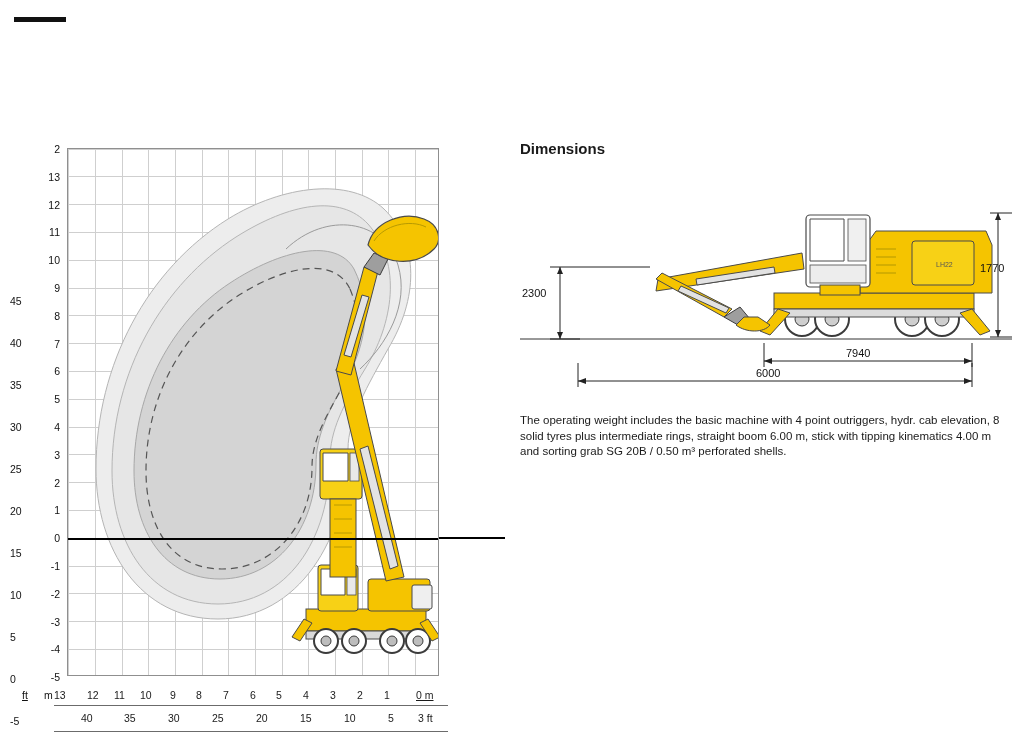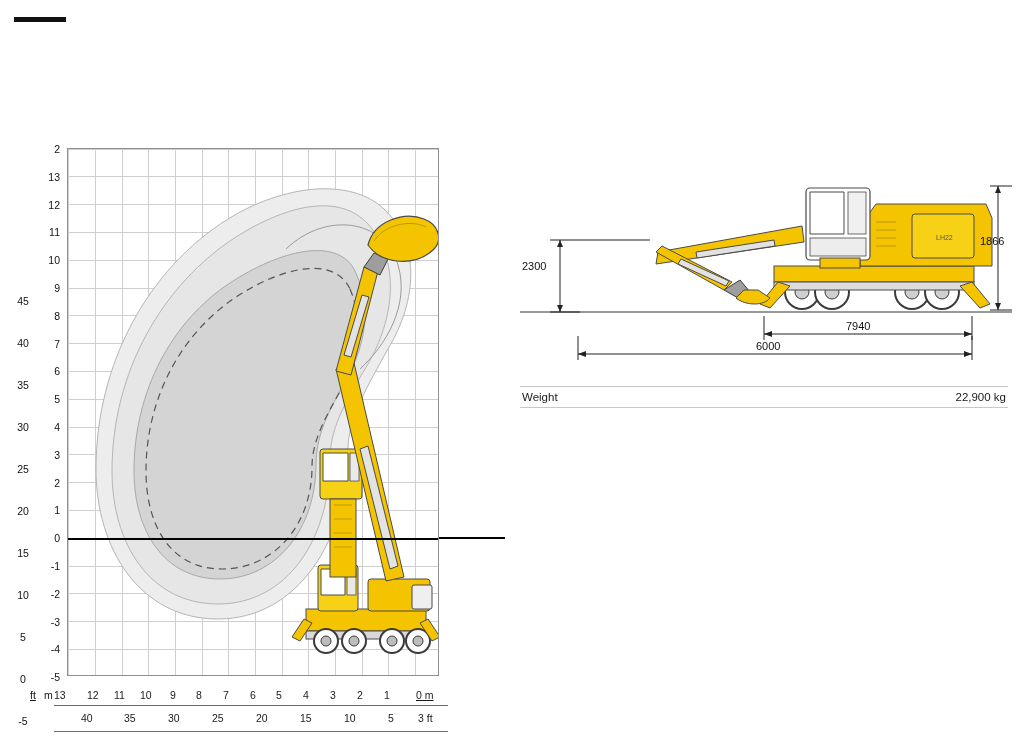--- a/index.html
+++ b/index.html
@@ -71,21 +71,21 @@
     background: #000;
     left: 0;
     right: 0;
   }
   .zero-extend {
     position: absolute;
     height: 2px;
     background: #000;
   }
   .tick-m { position: absolute; font-size: 10.5px; color: #111; text-align: right; white-space: nowrap; }
-  .tick-ft { position: absolute; font-size: 10.5px; color: #111; text-align: center; white-space: nowrap; }
+  .tick-ft { position: absolute; font-size: 10.5px; color: #111; text-align: left; white-space: nowrap; }
   .unit-lab {
     position: absolute;
     font-size: 10.5px;
     color: #111;
     white-space: nowrap;
   }
   .xaxis-row {
     position: absolute;
     font-size: 10.5px;
     white-space: nowrap;
@@ -289,21 +289,21 @@
     <div class="tick-m" style="left:30px; top:309px; width:20px;">3</div>
     <div class="tick-m" style="left:30px; top:337px; width:20px;">2</div>
     <div class="tick-m" style="left:30px; top:364px; width:20px;">1</div>
     <div class="tick-m" style="left:30px; top:392px; width:20px;">0</div>
     <div class="tick-m" style="left:30px; top:420px; width:20px;">-1</div>
     <div class="tick-m" style="left:30px; top:448px; width:20px;">-2</div>
     <div class="tick-m" style="left:30px; top:476px; width:20px;">-3</div>
     <div class="tick-m" style="left:30px; top:503px; width:20px;">-4</div>
     <div class="tick-m" style="left:30px; top:531px; width:20px;">-5</div>
 
-    <div class="unit-lab" style="left:20px; top:549px;text-decoration:underline;">ft</div>
+    <div class="unit-lab" style="left:12px; top:549px;text-decoration:underline;">ft</div>
     <div class="unit-lab" style="left:34px; top:549px;">m</div>
 
     <div class="xaxis-row" style="left:44px;  top:549px;">13</div>
     <div class="xaxis-row" style="left:77px;  top:549px;">12</div>
     <div class="xaxis-row" style="left:104px; top:549px;">11</div>
     <div class="xaxis-row" style="left:130px; top:549px;">10</div>
     <div class="xaxis-row" style="left:160px; top:549px;">9</div>
     <div class="xaxis-row" style="left:186px; top:549px;">8</div>
     <div class="xaxis-row" style="left:213px; top:549px;">7</div>
     <div class="xaxis-row" style="left:240px; top:549px;">6</div>
@@ -323,20 +323,21 @@
     <div class="xaxis-row" style="left:202px; top:572px;">25</div>
     <div class="xaxis-row" style="left:246px; top:572px;">20</div>
     <div class="xaxis-row" style="left:290px; top:572px;">15</div>
     <div class="xaxis-row" style="left:334px; top:572px;">10</div>
     <div class="xaxis-row" style="left:378px; top:572px;">5</div>
     <div class="xaxis-row" style="left:408px; top:572px;">3 ft</div>
   </div>
 
   <div class="right-col">
 
+    <div class="section-head">Dimensions</div>
 
     <div class="dims-box">
       <svg width="492" height="230" viewBox="0 0 492 230" style="position:absolute;left:0;top:0">
 
         <line x1="0" y1="172" x2="492" y2="172" stroke="#333" stroke-width="1"></line>
 
         <circle cx="282" cy="152" r="17" fill="#ffffff" stroke="#3b3b3b" stroke-width="2"></circle>
         <circle cx="282" cy="152" r="7" fill="#cfcfcf" stroke="#3b3b3b" stroke-width="1"></circle>
         <circle cx="312" cy="152" r="17" fill="#ffffff" stroke="#3b3b3b" stroke-width="2"></circle>
         <circle cx="312" cy="152" r="7" fill="#cfcfcf" stroke="#3b3b3b" stroke-width="1"></circle>
@@ -391,27 +392,24 @@
         <line x1="244" y1="176" x2="244" y2="200" stroke="#222" stroke-width="1"></line>
         <line x1="452" y1="176" x2="452" y2="200" stroke="#222" stroke-width="1"></line>
 
         <line x1="58" y1="214" x2="452" y2="214" stroke="#222" stroke-width="1"></line>
         <path d="M58,214 l8,-3 l0,6 z" fill="#222"></path>
         <path d="M452,214 l-8,-3 l0,6 z" fill="#222"></path>
         <line x1="58" y1="196" x2="58" y2="220" stroke="#222" stroke-width="1"></line>
         <line x1="452" y1="196" x2="452" y2="220" stroke="#222" stroke-width="1"></line>
       </svg>
 
-      <div class="dim-label" style="left:460px; top:95px;">1866</div>
+      <div class="dim-label" style="left:460px; top:95px;">1770</div>
       <div class="dim-label" style="left:2px;  top:120px;">2300</div>
       <div class="dim-label" style="left:326px; top:180px;">7940</div>
       <div class="dim-label" style="left:236px; top:200px;">6000</div>
     </div>
 
     <div class="ow-block">
-      <div class="weight-row">
-        <span>Weight</span>
-        <span>22,900 kg</span>
-      </div>
+      <div class="ow-text">The operating weight includes the basic machine with 4 point outriggers, hydr. cab elevation, 8 solid tyres plus intermediate rings, straight boom 6.00 m, stick with tipping kinematics 4.00 m and sorting grab SG 20B / 0.50 m³ perforated shells.</div>
     </div>
   </div>
 
 </div>
 
 </body></html>

